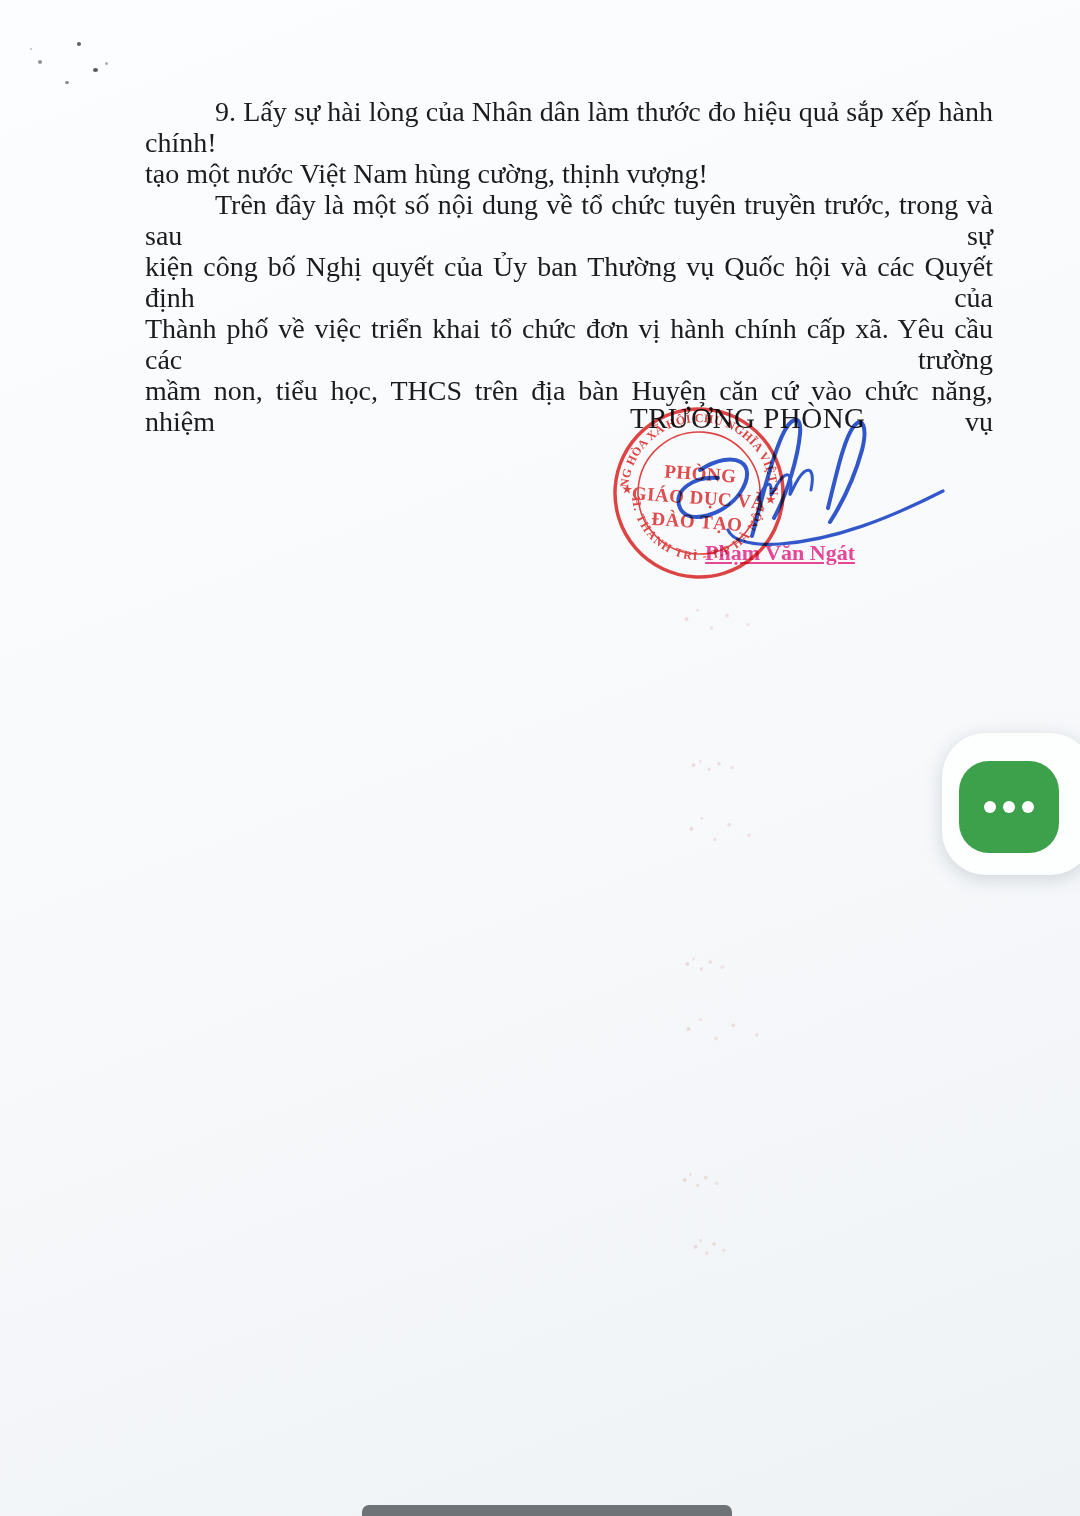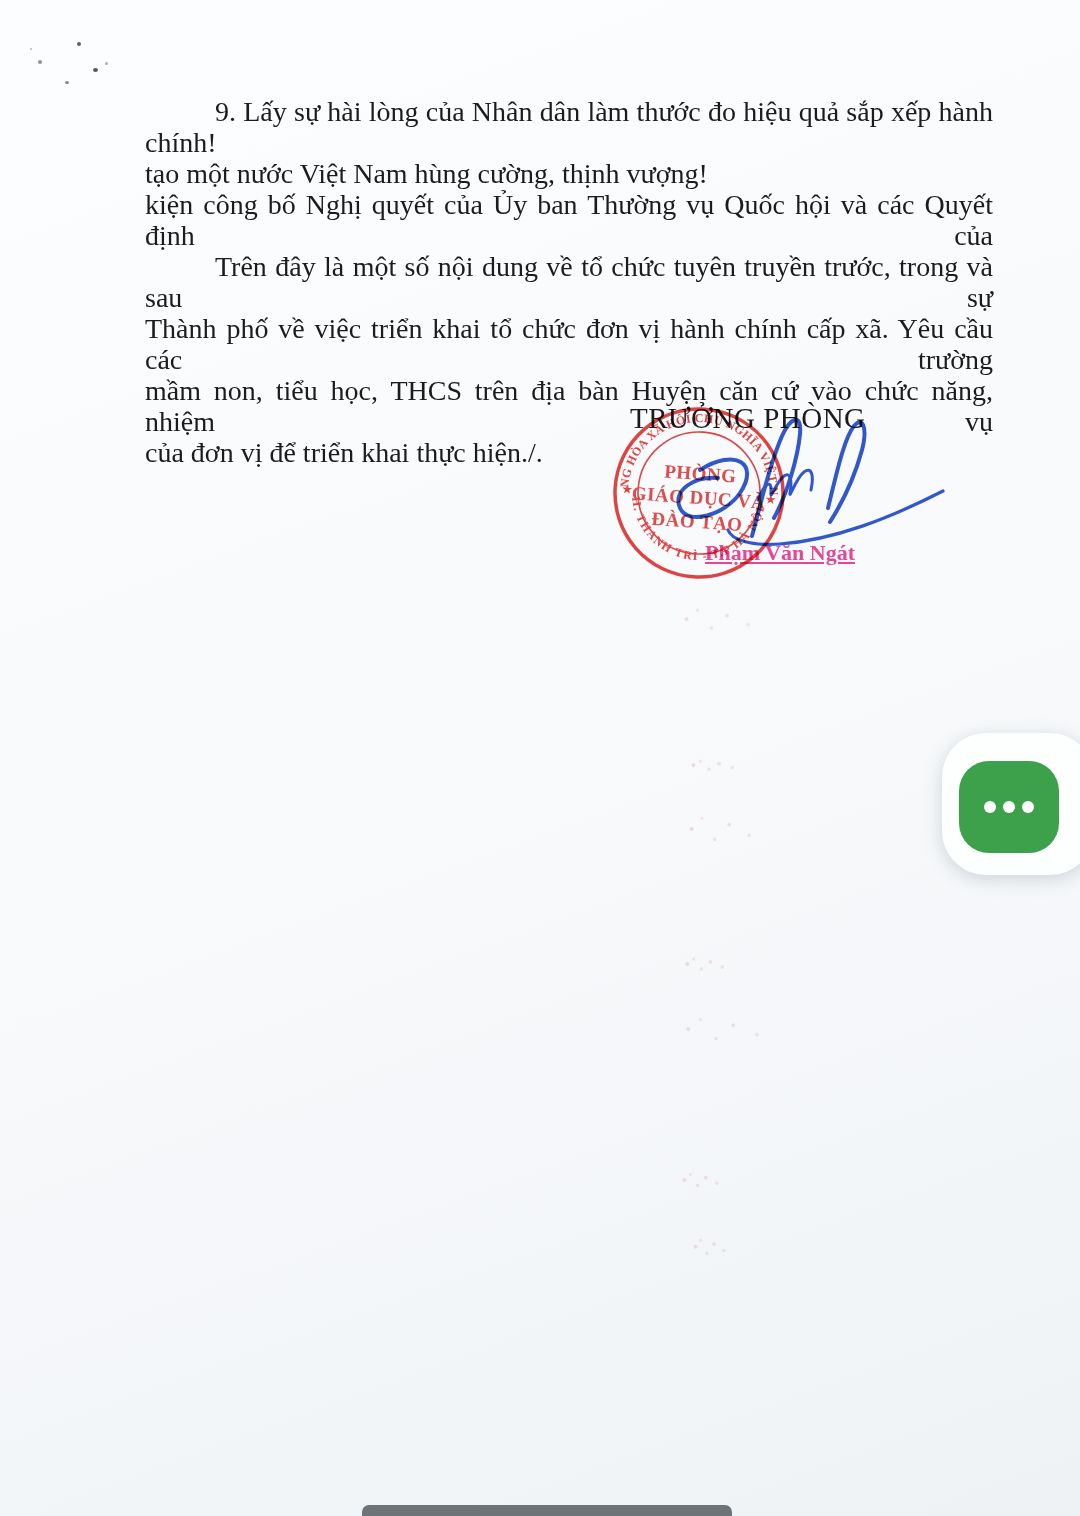--- a/index.html
+++ b/index.html
@@ -102,25 +102,24 @@
   <div class="speck sp1"></div>
   <div class="speck sp2"></div>
   <div class="speck sp3"></div>
   <div class="speck sp4"></div>
   <div class="speck sp5"></div>
   <div class="speck sp6"></div>
 
   <div class="doc-lines">
     <div class="line indent">9. Lấy sự hài lòng của Nhân dân làm thước đo hiệu quả sắp xếp hành chính!</div>
     <div class="line left">tạo một nước Việt Nam hùng cường, thịnh vượng!</div>
+    <div class="line indent">Trên đây là một số nội dung về tổ chức tuyên truyền trước, trong và sau sự</div>
     <div class="line">kiện công bố Nghị quyết của Ủy ban Thường vụ Quốc hội và các Quyết định của</div>
-    <div class="line indent">Trên đây là một số nội dung về tổ chức tuyên truyền trước, trong và sau sự</div>
     <div class="line">Thành phố về việc triển khai tổ chức đơn vị hành chính cấp xã. Yêu cầu các trường</div>
     <div class="line">mầm non, tiểu học, THCS trên địa bàn Huyện căn cứ vào chức năng, nhiệm vụ</div>
-    <div class="line left">của đơn vị để triển khai thực hiện./.</div>
   </div>
 
 
   <div class="sign-title">TRƯỞNG PHÒNG</div>
   <div class="sign-name">Phạm Văn Ngát</div>
 
   <svg class="stamp" viewBox="0 0 180 180" aria-hidden="true">
     <defs>
       <path id="arcTop" d="M 19,90 A 71,71 0 0 1 161,90" fill="none"></path>
       <path id="arcBottom" d="M 23,90 A 67,67 0 0 0 157,90" fill="none"></path>

